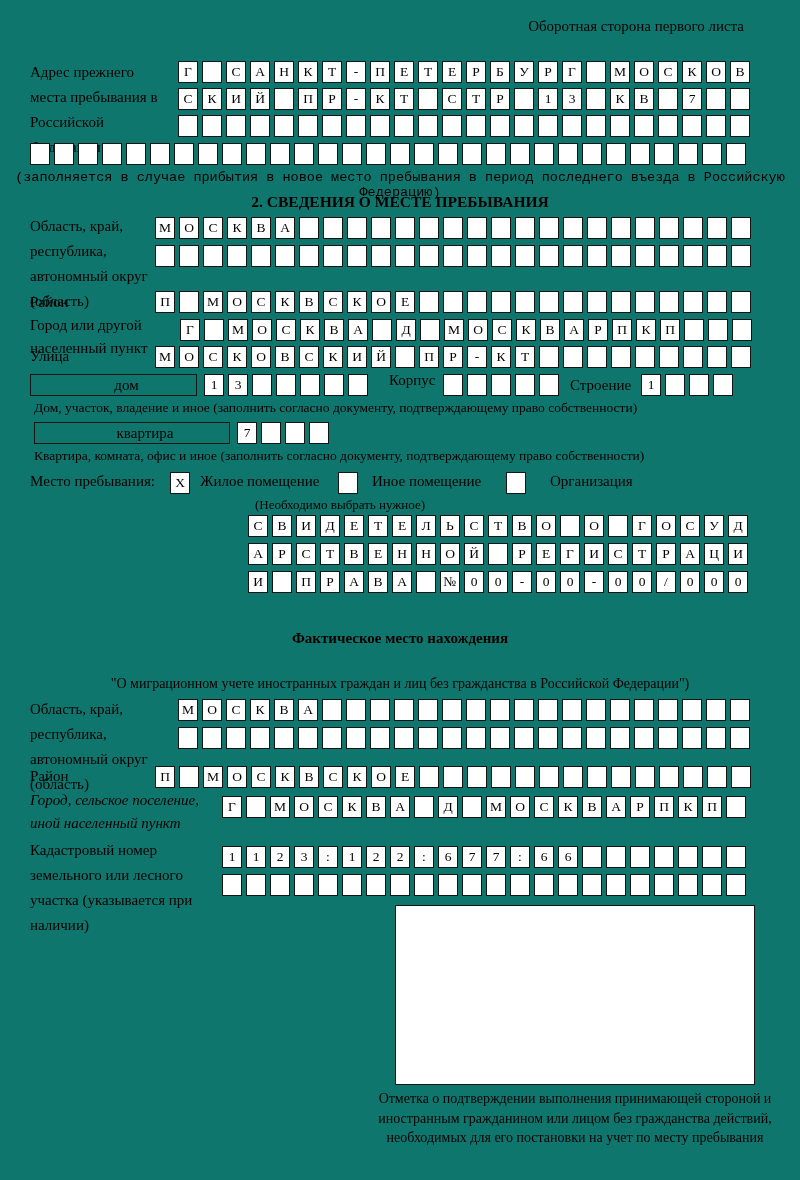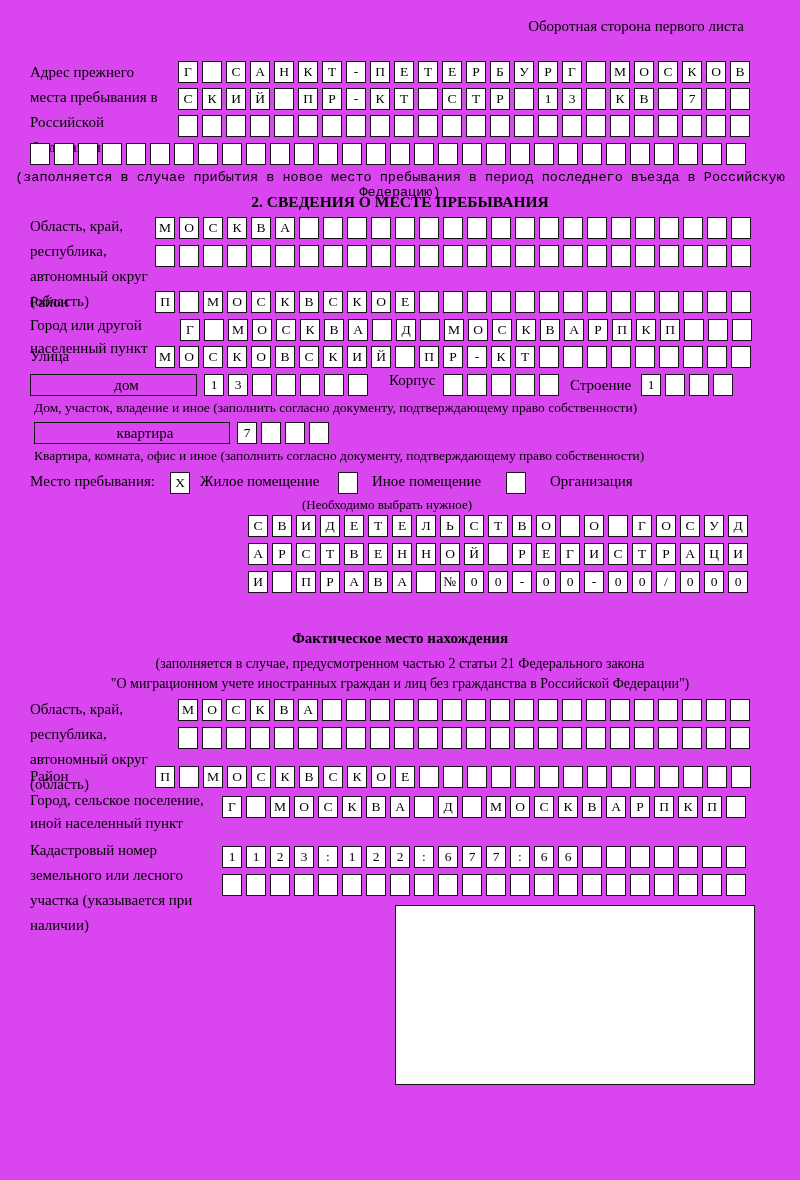--- a/index.html
+++ b/index.html
@@ -1,16 +1,16 @@
 <!DOCTYPE html>
 <html><head>
 <meta charset="utf-8">
 <style>
   html,body{margin:0;padding:0;background:#fff;}
-  .page{position:relative;width:800px;height:1180px;background:#d946ef;color:#000;
+  .page{position:relative;width:800px;height:1180px;background:#0f766e;color:#000;
         font-family:"Liberation Serif",serif;overflow:hidden;}
   .abs{position:absolute;}
   .lbl{font-size:15px;line-height:25px;}
   .lbl-tight{font-size:15px;line-height:23px;}
   .boxrow{display:flex;gap:4px;height:22px;}
   .cbox{box-sizing:border-box;flex:none;width:20px;height:22px;border:1.5px solid #141414;
         display:flex;align-items:center;justify-content:center;
         font-size:13.5px;font-family:"Liberation Serif",serif;background:#fff;}
   .widebox{box-sizing:border-box;border:1.5px solid #141414;height:22px;
            display:flex;align-items:center;justify-content:center;font-size:15px;padding-left:26px;}
@@ -325,21 +325,21 @@
 
   <div class="abs note" style="left:34px;top:448px;font-size:13.5px;">Квартира, комната, офис и иное (заполнить согласно документу, подтверждающему право собственности)</div>
 
   <div class="abs optlbl" style="left:30px;top:473px;">Место пребывания:</div>
   <div class="abs cbox" style="left:170px;top:472px;">X</div>
   <div class="abs optlbl" style="left:200px;top:473px;">Жилое помещение</div>
   <div class="abs cbox" style="left:338px;top:472px;"></div>
   <div class="abs optlbl" style="left:372px;top:473px;">Иное помещение</div>
   <div class="abs cbox" style="left:506px;top:472px;"></div>
   <div class="abs optlbl" style="left:550px;top:473px;">Организация</div>
-  <div class="abs note" style="left:192px;top:497px;width:280px;text-align:right;">(Необходимо выбрать нужное)</div>
+  <div class="abs note" style="left:200px;top:497px;width:280px;text-align:center;">(Необходимо выбрать нужное)</div>
 
   <div class="abs boxrow" style="left:248px;top:515px;">
       <span class="cbox">С</span>
       <span class="cbox">В</span>
       <span class="cbox">И</span>
       <span class="cbox">Д</span>
       <span class="cbox">Е</span>
       <span class="cbox">Т</span>
       <span class="cbox">Е</span>
       <span class="cbox">Л</span>
@@ -398,21 +398,20 @@
       <span class="cbox">-</span>
       <span class="cbox">0</span>
       <span class="cbox">0</span>
       <span class="cbox">/</span>
       <span class="cbox">0</span>
       <span class="cbox">0</span>
       <span class="cbox">0</span>
     </div>
 
   <div class="abs title" style="top:630px;font-size:15px;">Фактическое место нахождения</div>
-  <div class="abs note-c" style="top:656px;font-size:14px;">(заполняется в случае, предусмотренном частью 2 статьи 21 Федерального закона</div>
   <div class="abs note-c" style="top:676px;font-size:14px;">"О миграционном учете иностранных граждан и лиц без гражданства в Российской Федерации")</div>
 
   <div class="abs lbl" style="left:30px;top:697px;width:150px;">Область, край, республика, автономный округ (область)</div>
   <div class="abs boxrow" style="left:178px;top:699px;">
       <span class="cbox">М</span>
       <span class="cbox">О</span>
       <span class="cbox">С</span>
       <span class="cbox">К</span>
       <span class="cbox">В</span>
       <span class="cbox">А</span>
@@ -484,21 +483,21 @@
       <span class="cbox"></span>
       <span class="cbox"></span>
       <span class="cbox"></span>
       <span class="cbox"></span>
       <span class="cbox"></span>
       <span class="cbox"></span>
       <span class="cbox"></span>
       <span class="cbox"></span>
     </div>
 
-  <div class="abs lbl-tight" style="left:30px;top:789px;width:200px;">Город, сельское поселение, иной населенный пункт</div>
+  <div class="abs lbl-tight" style="left:30px;top:789px;width:200px;font-style:italic;">Город, сельское поселение, иной населенный пункт</div>
   <div class="abs boxrow" style="left:222px;top:796px;">
       <span class="cbox">Г</span>
       <span class="cbox"></span>
       <span class="cbox">М</span>
       <span class="cbox">О</span>
       <span class="cbox">С</span>
       <span class="cbox">К</span>
       <span class="cbox">В</span>
       <span class="cbox">А</span>
       <span class="cbox"></span>
@@ -561,14 +560,15 @@
       <span class="cbox"></span>
       <span class="cbox"></span>
       <span class="cbox"></span>
       <span class="cbox"></span>
       <span class="cbox"></span>
       <span class="cbox"></span>
       <span class="cbox"></span>
     </div>
 
   <div class="abs stampbox" style="left:395px;top:905px;width:360px;height:180px;"></div>
+  <div class="abs" style="left:352px;top:1089px;width:446px;text-align:center;font-size:14px;line-height:19.5px;">Отметка о подтверждении выполнения принимающей стороной и иностранным гражданином или лицом без гражданства действий, необходимых для его постановки на учет по месту пребывания</div>
 
 </div>
 
 </body></html>

